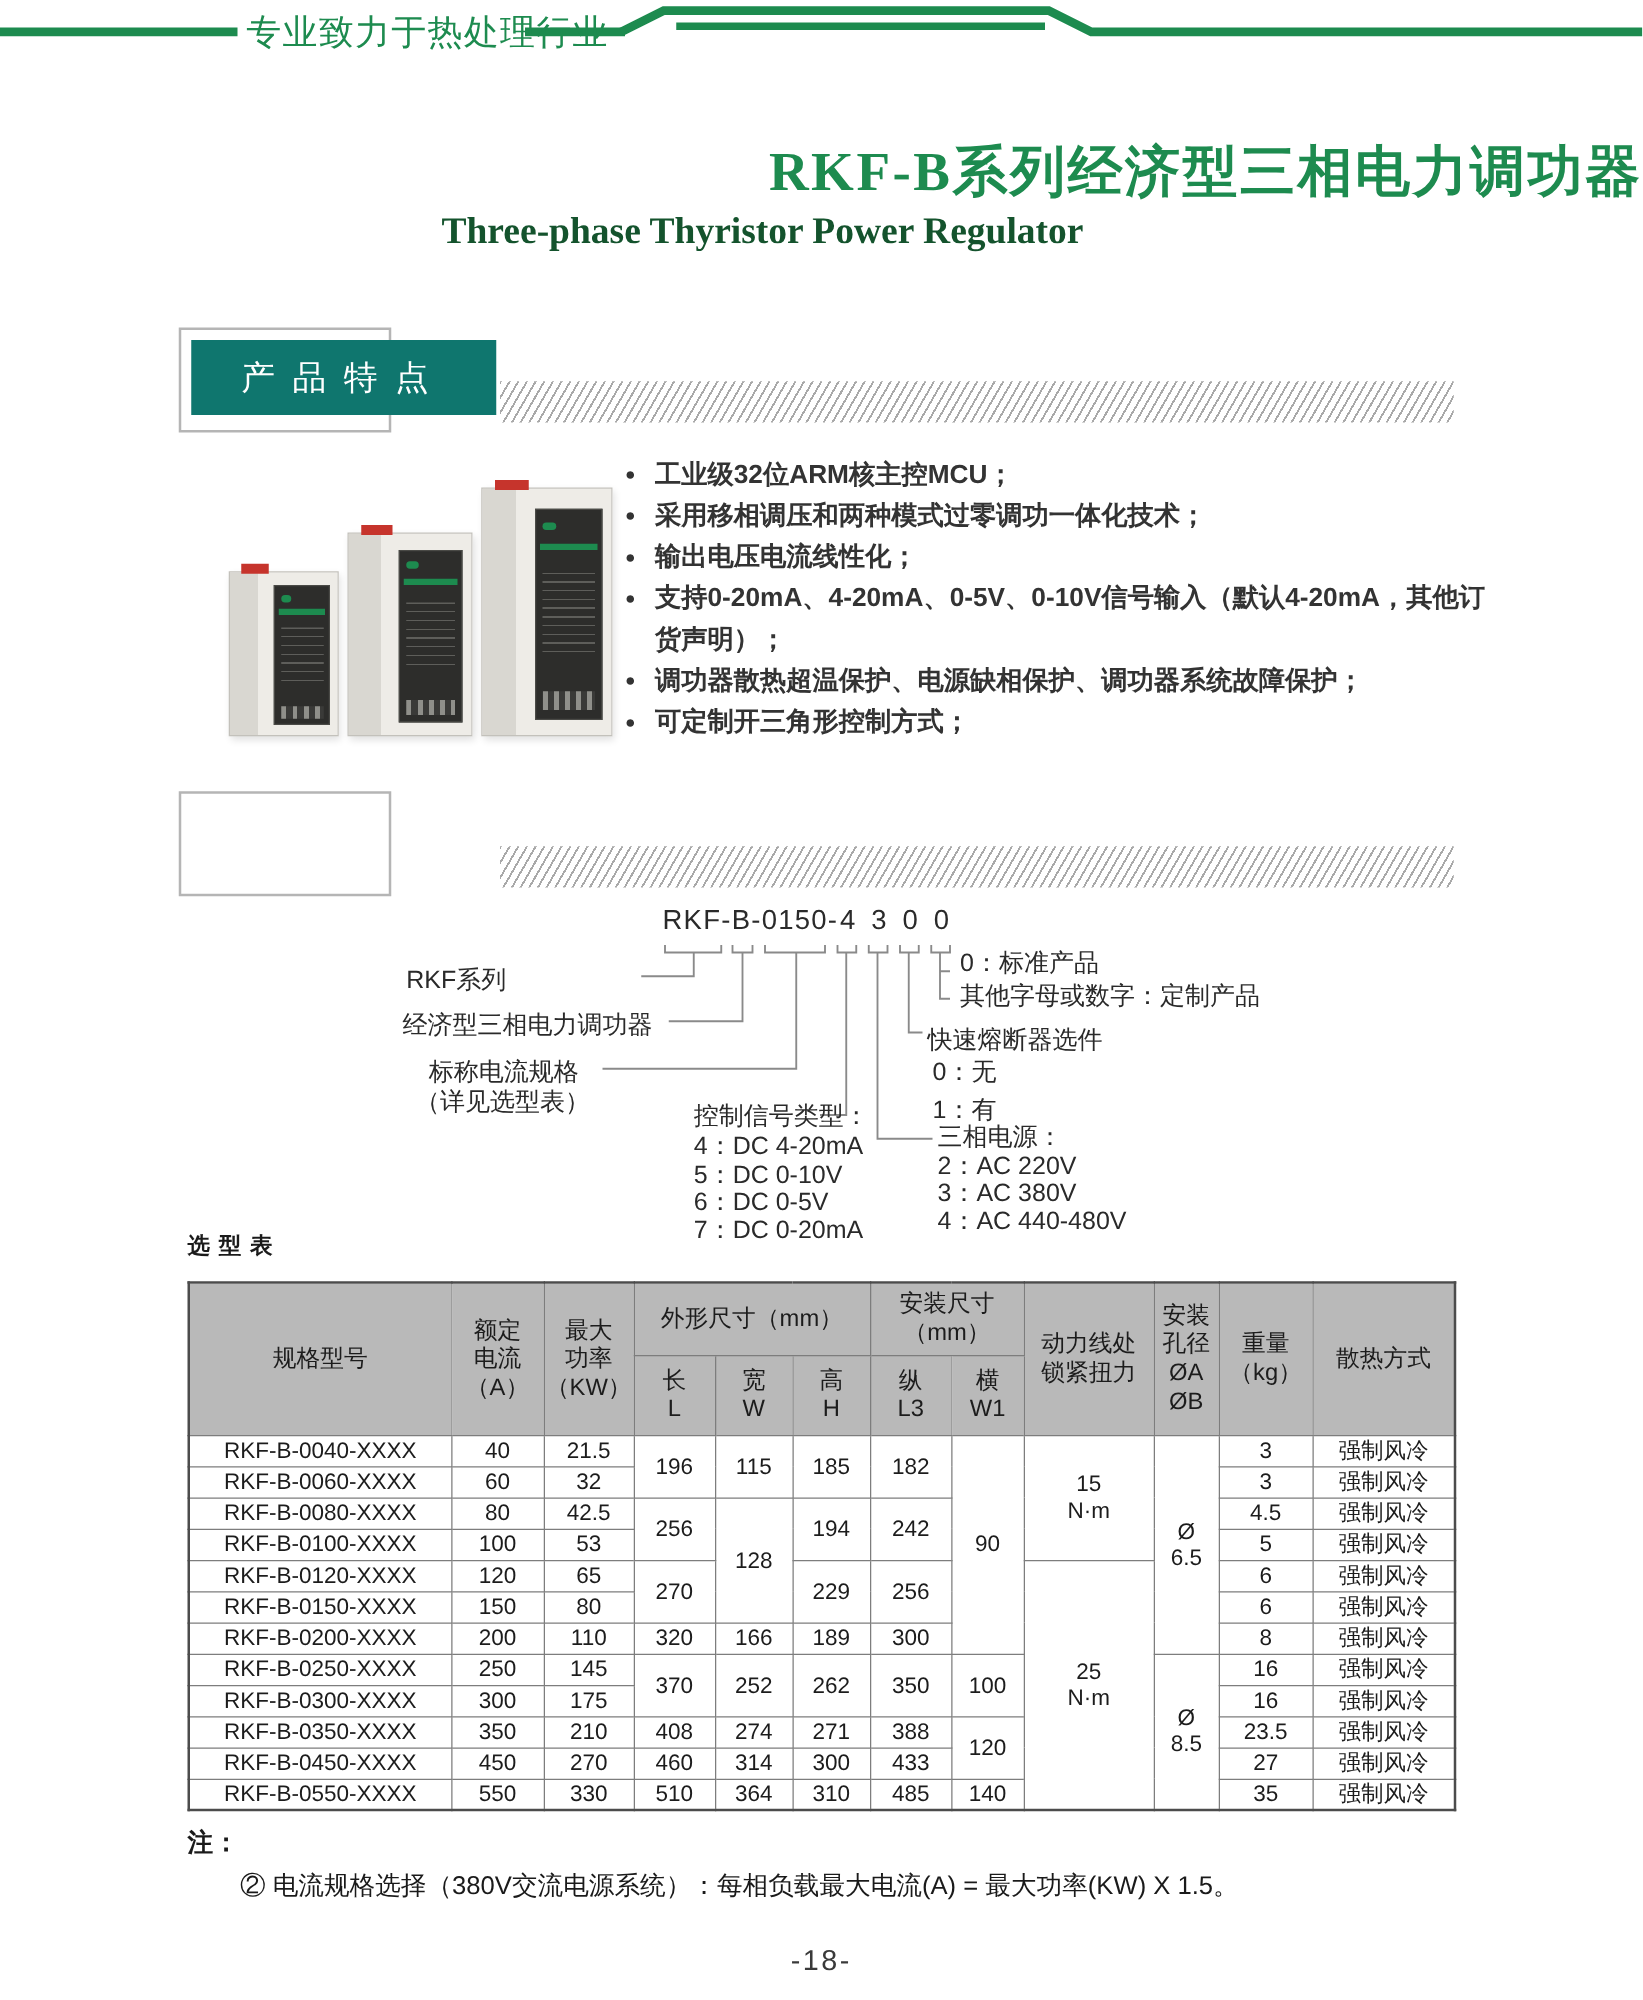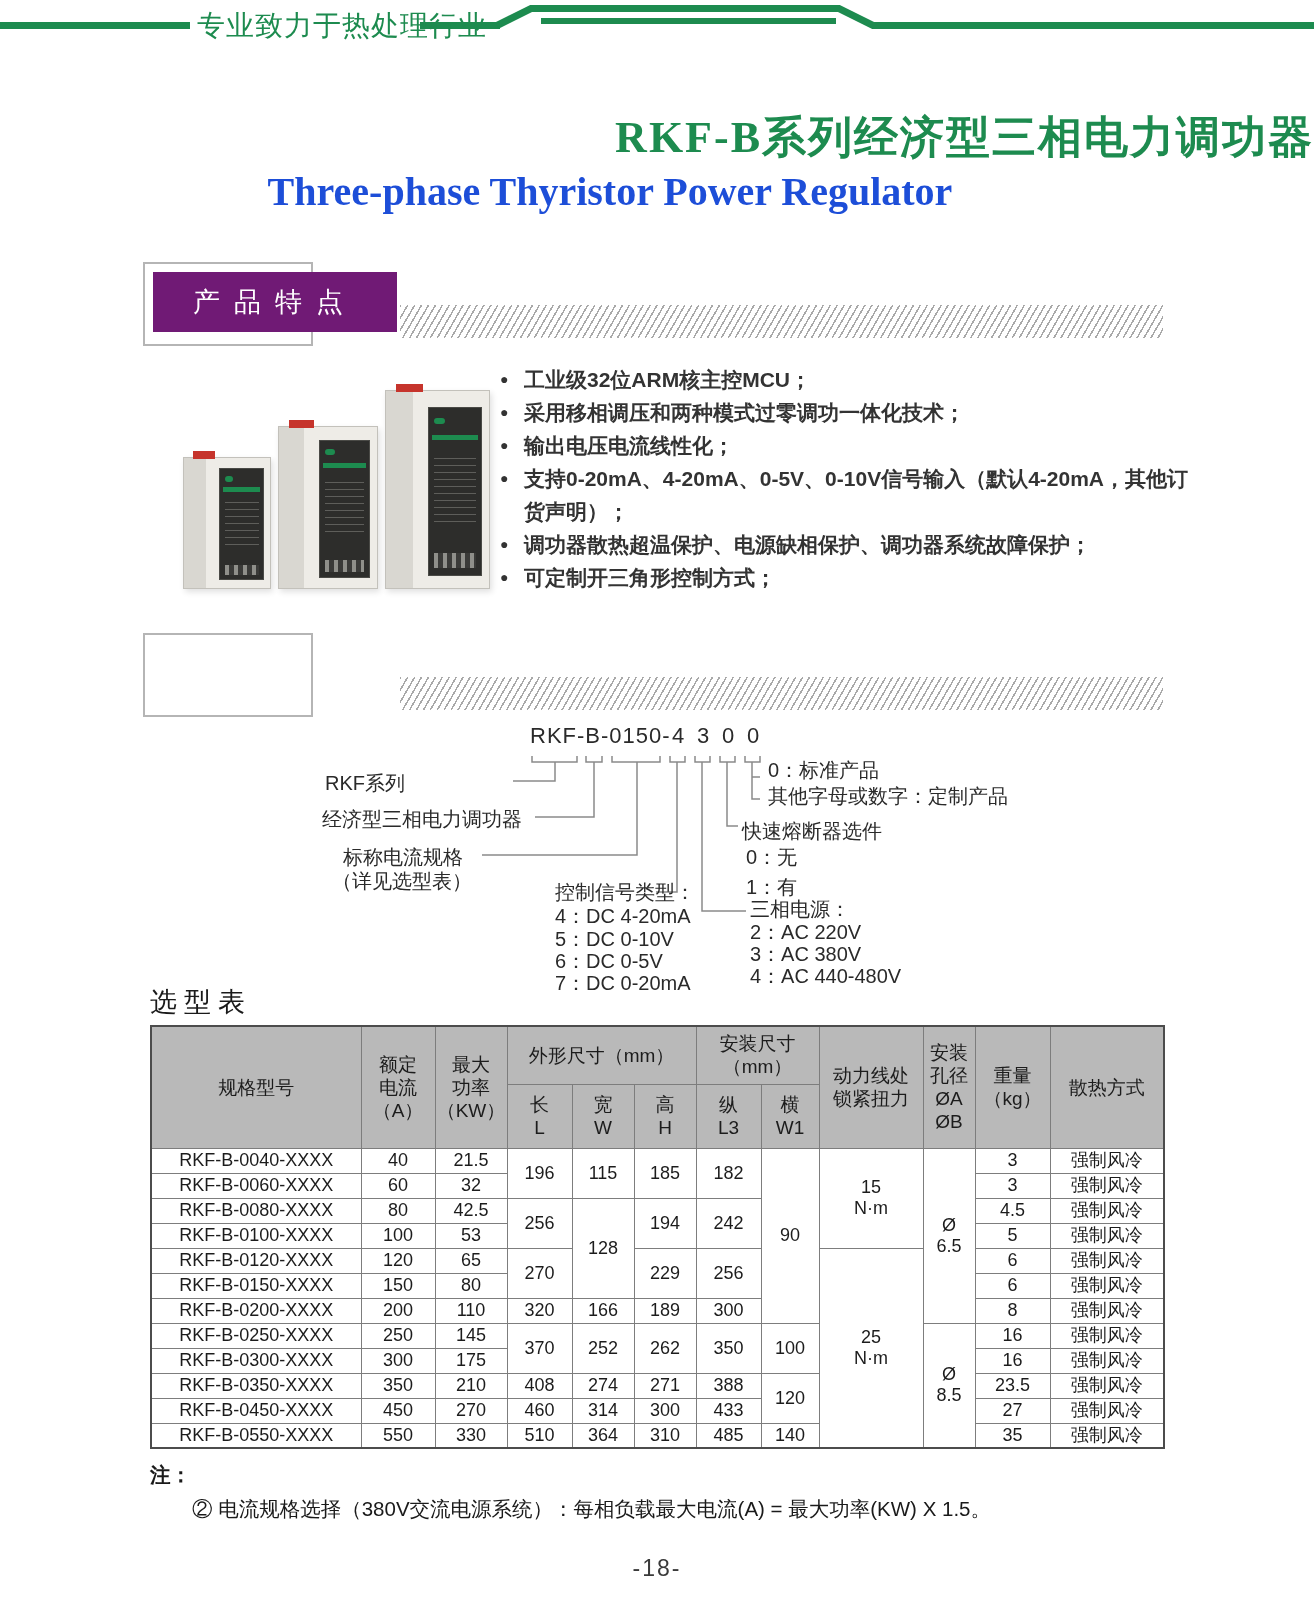--- a/index.html
+++ b/index.html
@@ -13,25 +13,25 @@
 
   
   #tagline { left:197px; top:7px; font-size:28px; color:#1d8b4f; letter-spacing:1px; }
 
   
   #title-cn { left:0; top:108px; width:1314px; text-align:right;
     font-family:"Liberation Serif", serif; font-weight:bold;
     font-size:44px; color:#1d8b4f; letter-spacing:2px; }
   #title-en { left:0; top:168px; width:1220px; text-align:center;
     font-family:"Liberation Serif", serif; font-weight:bold;
-    font-size:40px; color:#1d4ed8; }
+    font-size:30px; color:#14532d; }
 
   
   .sec-bracket { width:170px; height:84px; border:2px solid #b5b5b5; background:transparent; }
-  .sec-box { width:244px; height:60px; background:#701a75; color:#fff;
+  .sec-box { width:244px; height:60px; background:#0f766e; color:#fff;
     font-size:27px; letter-spacing:14px; text-align:center; line-height:60px; }
   .hatch { width:763px; height:33px;
     background:repeating-linear-gradient(120deg,#a9a9a9 0 1.5px,transparent 1.5px 6px); }
 
   
   #features-list { left:500px; top:363px; width:690px; }
   .feature { position:relative; padding-left:24px; font-size:21px; line-height:33px; color:#333;font-weight:bold; }
   .feature::before { content:"●"; position:absolute; left:0; top:0; font-size:14px; line-height:33px; color:#333; }
 
   
@@ -48,21 +48,21 @@
     background:repeating-linear-gradient(90deg,#8f8f8a 0 4px,#3a3a38 4px 9px); }
   .unit .red { position:absolute; top:-7px; left:10%; width:26%; height:8px; background:#c6342c; }
 
   
   #diagram { left:150px; top:715px; width:1014px; height:285px; font-size:20px; color:#2a2a2a; }
   #diagram .code { position:absolute; top:8px; font-size:22px; letter-spacing:1px; color:#2a2a2a;
     font-family:Liberation Sans, sans-serif; }
   #diagram .lbl { position:absolute; white-space:nowrap; }
 
   
-  #table-title { left:150px; top:984px; font-size:27px; color:#1a1a1a; letter-spacing:7px; font-weight:normal; }
+  #table-title { left:150px; top:984px; font-size:18px; color:#1a1a1a; letter-spacing:7px; font-weight:bold; }
   #sel-table-wrap { left:150px; top:1025px; width:1014px; }
   table { border-collapse:collapse; width:1014px; table-layout:fixed; }
   th, td { border:1px solid #7d7d7d; text-align:center; vertical-align:middle;
     white-space:pre-line; overflow:hidden; }
   thead th { background:#b9b9b9; font-weight:normal; font-size:19px; line-height:23px; color:#1c1c1c; }
   thead tr:first-child th { height:58px; }
   thead tr:last-child th { height:64px; }
   tbody td { background:#fff; font-size:18px; line-height:21px; height:25px; color:#1c1c1c; }
   table { border:2px solid #4c4c4c; }
 

